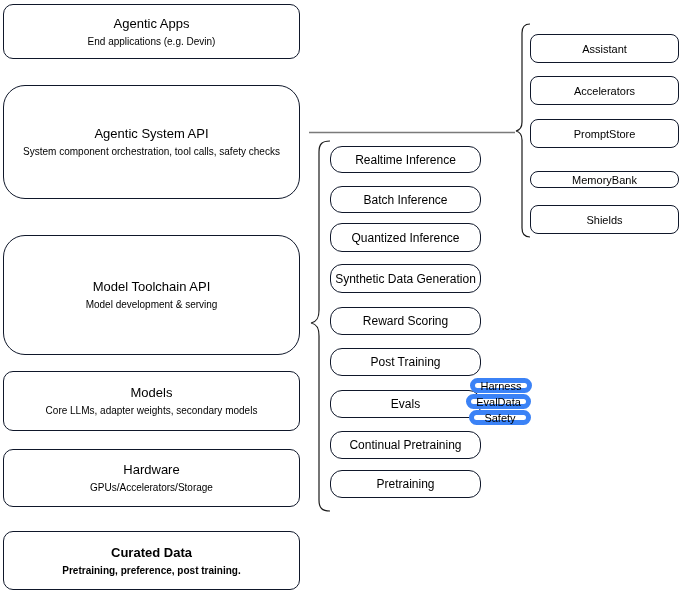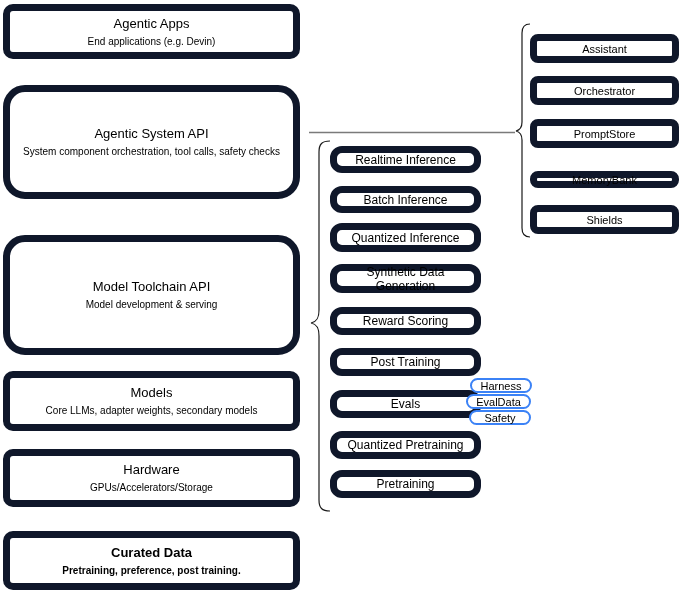--- a/index.html
+++ b/index.html
@@ -13,42 +13,42 @@
     position: relative;
     width: 682px;
     height: 591px;
     background: #ffffff;
     overflow: hidden;
   }
   
   .box {
     position: absolute;
     background: #ffffff;
-    border: 7px solid #0f172a;
+    border: 1px solid #0f172a;
     box-sizing: border-box;
     display: flex;
     flex-direction: column;
     align-items: center;
     justify-content: center;
     text-align: center;
   }
   
   .lbox { left: 3px; width: 297px; border-radius: 10px; }
   .lbox.big-round { border-radius: 22px; }
   .lbox .title { font-size: 13px; line-height: 16px; }
   .lbox .sub { font-size: 10px; line-height: 13px; margin-top: 3px; }
   
   .mid { left: 330px; width: 151px; border-radius: 12px; font-size: 12px; line-height: 14px; justify-content: center; }
   
   .rbox { left: 530px; width: 149px; border-radius: 8px; font-size: 11px; line-height: 14px; }
   
   .pill {
     position: absolute;
     background: #ffffff;
-    border: 2px solid #3b82f6;
+    border: 5px solid #3b82f6;
     box-sizing: border-box;
     border-radius: 8px;
     display: flex;
     align-items: center;
     justify-content: center;
     font-size: 11px;
     line-height: 12px;
     z-index: 5;
   }
   .overlay {
@@ -116,41 +116,41 @@
   <div class="box mid" style="top:307px; height:28px;">
     <span>Reward Scoring</span>
   </div>
   <div class="box mid" style="top:348px; height:28px;">
     <span>Post Training</span>
   </div>
   <div class="box mid" style="top:390px; height:28px;">
     <span>Evals</span>
   </div>
   <div class="box mid" style="top:431px; height:28px;">
-    <span>Quantized Pretraining</span>
+    <span>Continual Pretraining</span>
   </div>
   <div class="box mid" style="top:470px; height:28px;">
     <span>Pretraining</span>
   </div>
 
   <div class="pill" style="left:470px; top:378px; width:62px; height:15px;">
     <span>Harness</span>
   </div>
   <div class="pill" style="left:466px; top:394px; width:65px; height:15px;">
     <span>EvalData</span>
   </div>
   <div class="pill" style="left:469px; top:410px; width:62px; height:15px;">
     <span>Safety</span>
   </div>
 
   <div class="box rbox" style="top:34px; height:29px;">
     <span>Assistant</span>
   </div>
   <div class="box rbox" style="top:76px; height:29px;">
-    <span>Orchestrator</span>
+    <span>Accelerators</span>
   </div>
   <div class="box rbox" style="top:119px; height:29px;">
     <span>PromptStore</span>
   </div>
   <div class="box rbox" style="top:171px; height:17px;">
     <span>MemoryBank</span>
   </div>
   <div class="box rbox" style="top:205px; height:29px;">
     <span>Shields</span>
   </div>

